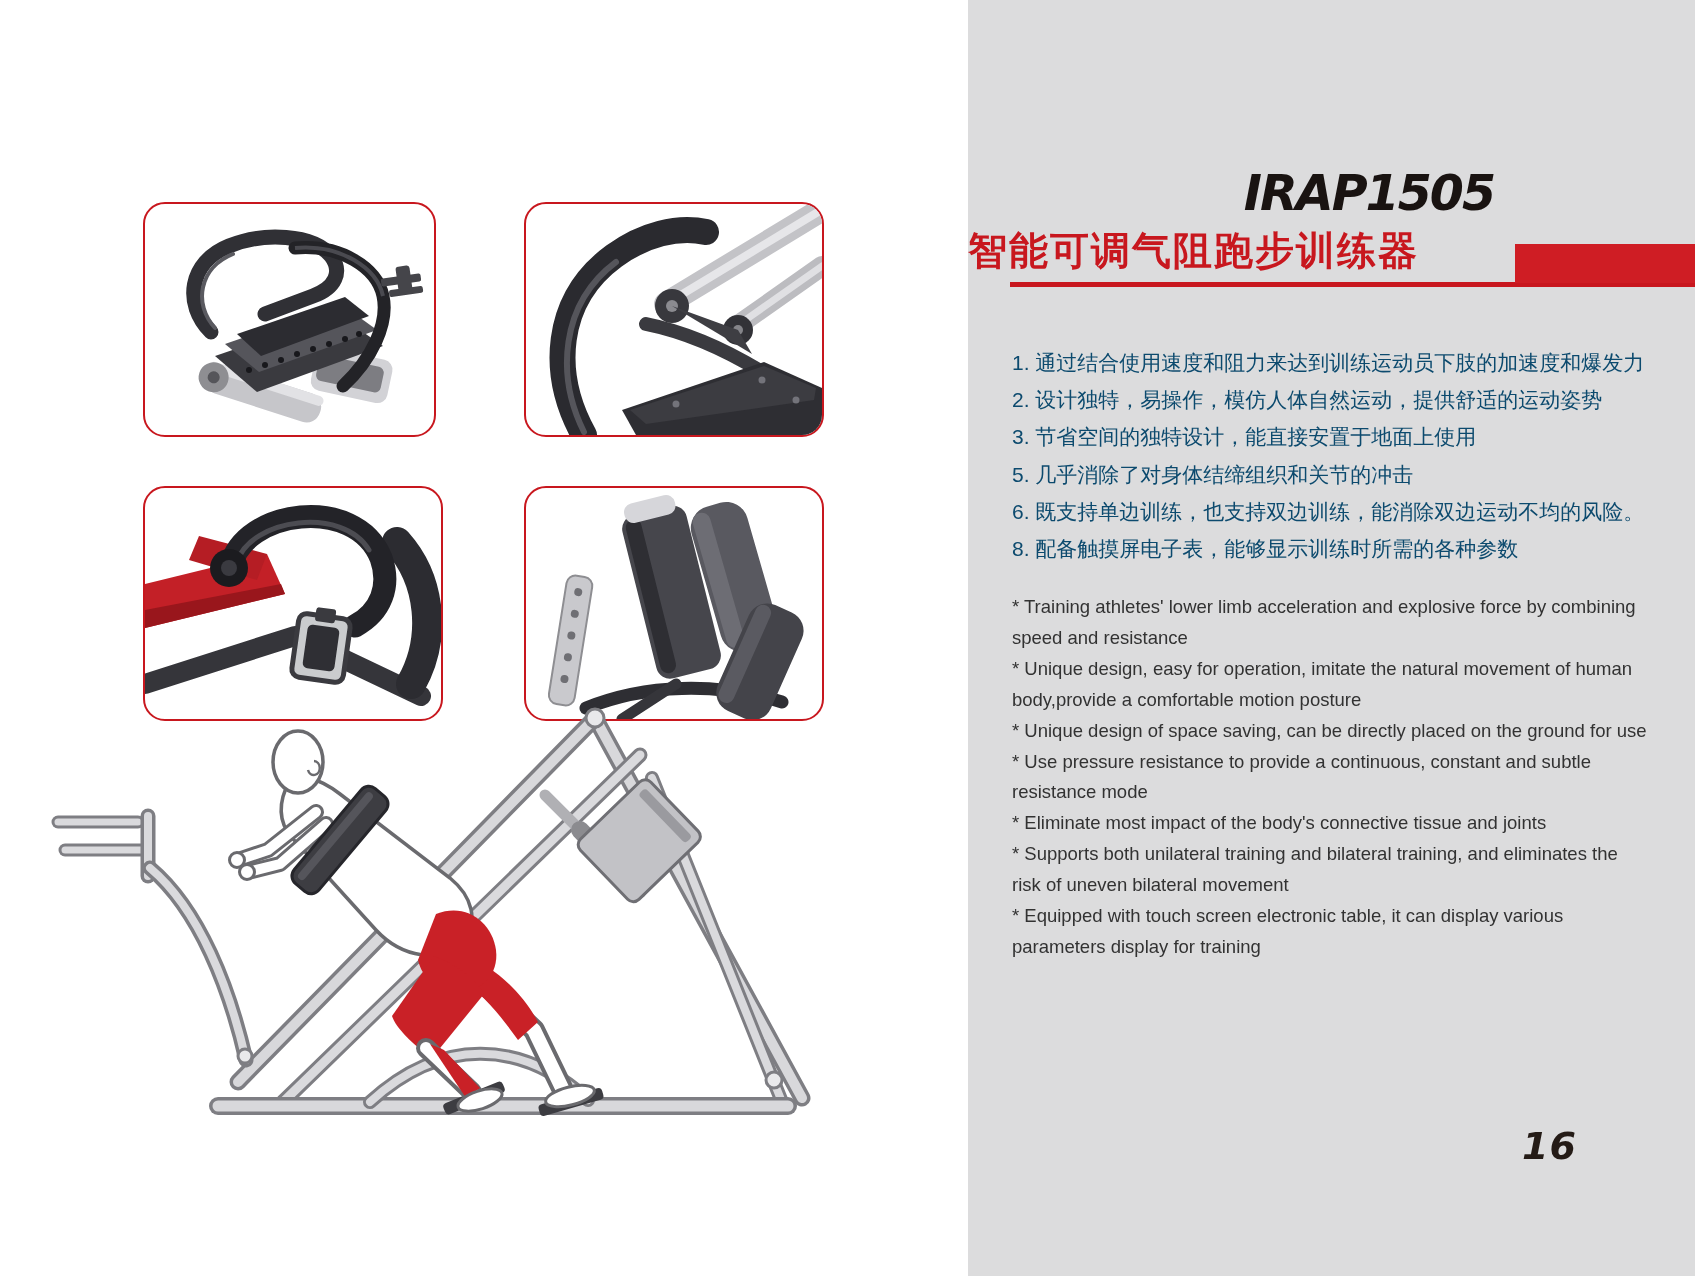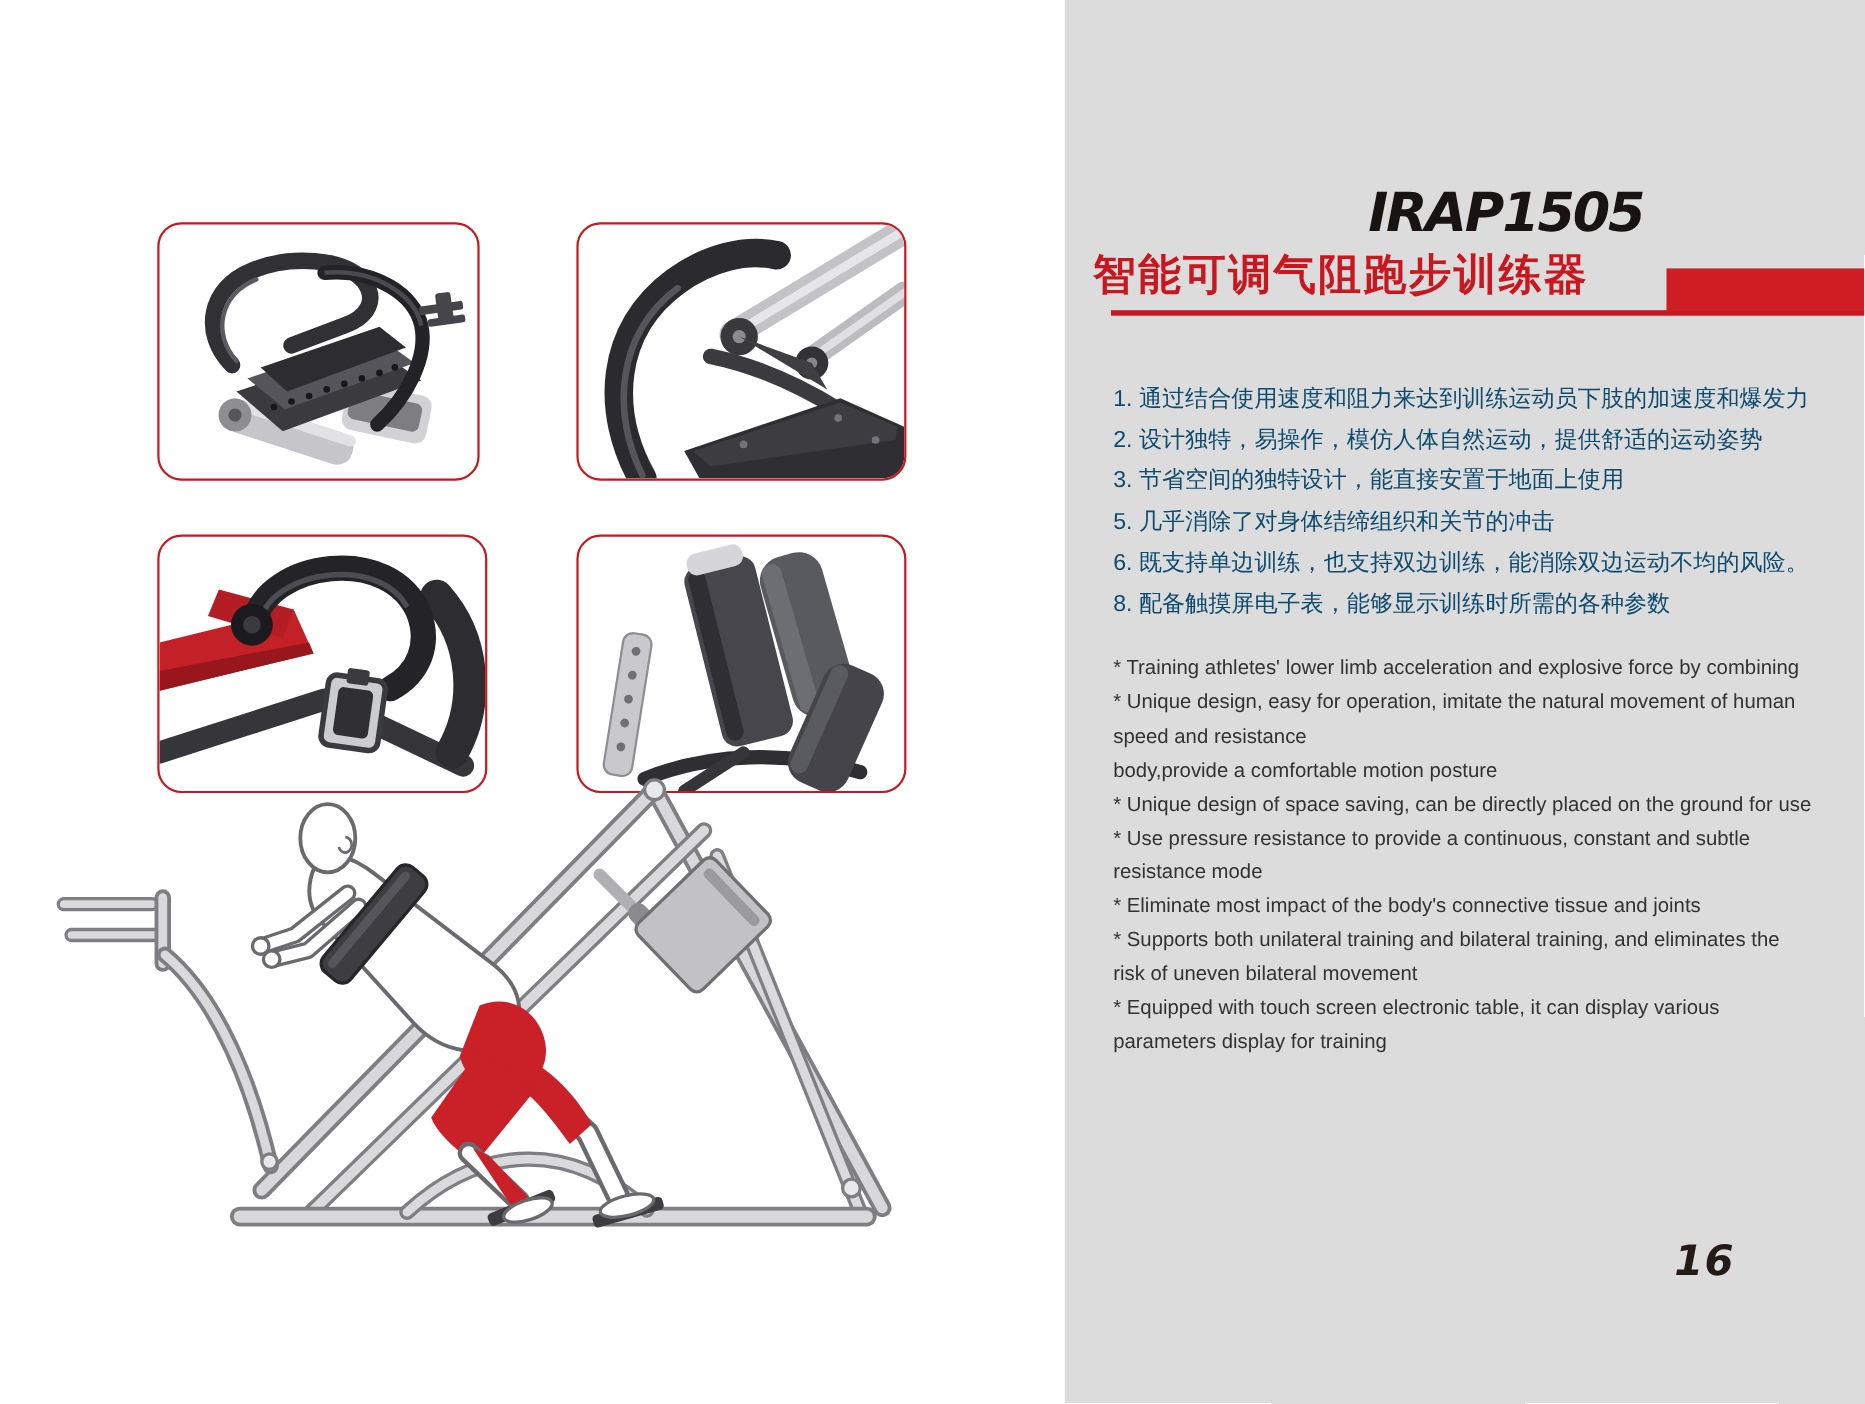--- a/index.html
+++ b/index.html
@@ -4,21 +4,21 @@
 <style>
   html,body{margin:0;padding:0;background:#ffffff;}
   #page{position:relative;width:1695px;height:1276px;background:#ffffff;overflow:hidden;
         font-family:"Liberation Sans","DejaVu Sans",sans-serif;}
   
   #panel{position:absolute;left:968px;top:0;width:727px;height:1276px;background:#dcdcdd;}
   
   #model-title{position:absolute;left:968px;top:168px;width:502px;text-align:right;
     font-family:"DejaVu Sans","Liberation Sans",sans-serif;
     font-size:49px;font-weight:900;font-style:italic;letter-spacing:-2px;color:#191311;line-height:1.05;margin-left:24px;}
-  #subtitle-cn{position:absolute;left:968px;top:228px;width:502px;text-align:center;
+  #subtitle-cn{position:absolute;left:968px;top:228px;width:502px;text-align:left;
     font-size:39px;font-weight:bold;color:#c8171e;letter-spacing:2px;line-height:1.2;}
   #red-underline{position:absolute;left:1010px;top:282px;width:685px;height:5px;background:#c8171e;}
   #red-bar{position:absolute;left:1515px;top:244px;width:180px;height:39px;background:#cf1d24;}
   
   #features-cn{position:absolute;left:1012px;top:300px;width:660px;
     font-size:21px;line-height:37.2px;color:#0c4a6e;margin-top:44px;}
   #features-en{position:absolute;left:1012px;top:592px;width:620px;
     font-size:18.5px;line-height:30.9px;color:#323232;}
   .list-line{white-space:nowrap;}
   
@@ -263,22 +263,22 @@
       <div class="list-line">1. 通过结合使用速度和阻力来达到训练运动员下肢的加速度和爆发力</div>
       <div class="list-line">2. 设计独特，易操作，模仿人体自然运动，提供舒适的运动姿势</div>
       <div class="list-line">3. 节省空间的独特设计，能直接安置于地面上使用</div>
       <div class="list-line">5. 几乎消除了对身体结缔组织和关节的冲击</div>
       <div class="list-line">6. 既支持单边训练，也支持双边训练，能消除双边运动不均的风险。</div>
       <div class="list-line">8. 配备触摸屏电子表，能够显示训练时所需的各种参数</div>
     </div>
 
   <div id="features-en">
       <div class="list-line">* Training athletes' lower limb acceleration and explosive force by combining</div>
+      <div class="list-line">speed and resistance</div>
       <div class="list-line">* Unique design, easy for operation, imitate the natural movement of human</div>
-      <div class="list-line">speed and resistance</div>
       <div class="list-line">body,provide a comfortable motion posture</div>
       <div class="list-line">* Unique design of space saving, can be directly placed on the ground for use</div>
       <div class="list-line">* Use pressure resistance to provide a continuous, constant and subtle</div>
       <div class="list-line">resistance mode</div>
       <div class="list-line">* Eliminate most impact of the body's connective tissue and joints</div>
       <div class="list-line">* Supports both unilateral training and bilateral training, and eliminates the</div>
       <div class="list-line">risk of uneven bilateral movement</div>
       <div class="list-line">* Equipped with touch screen electronic table, it can display various</div>
       <div class="list-line">parameters display for training</div>
     </div>

